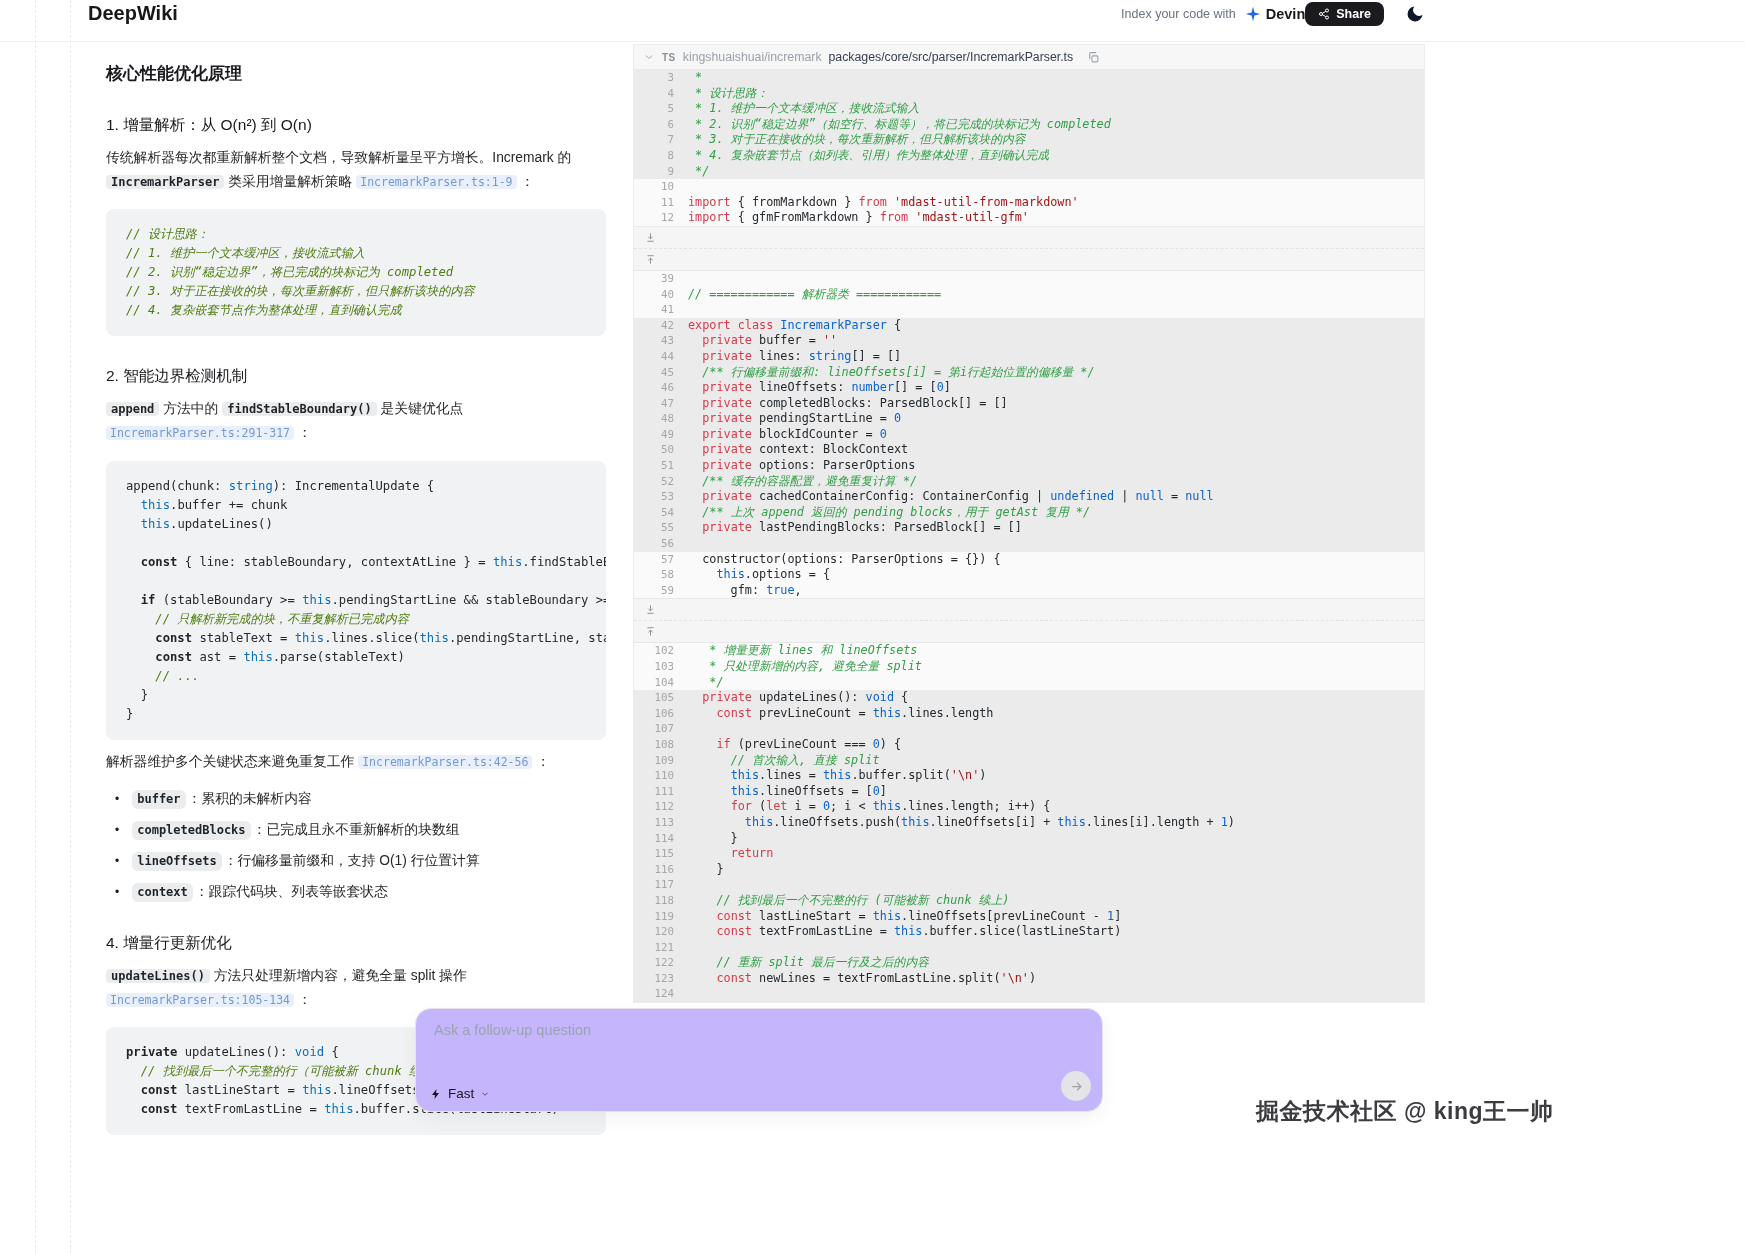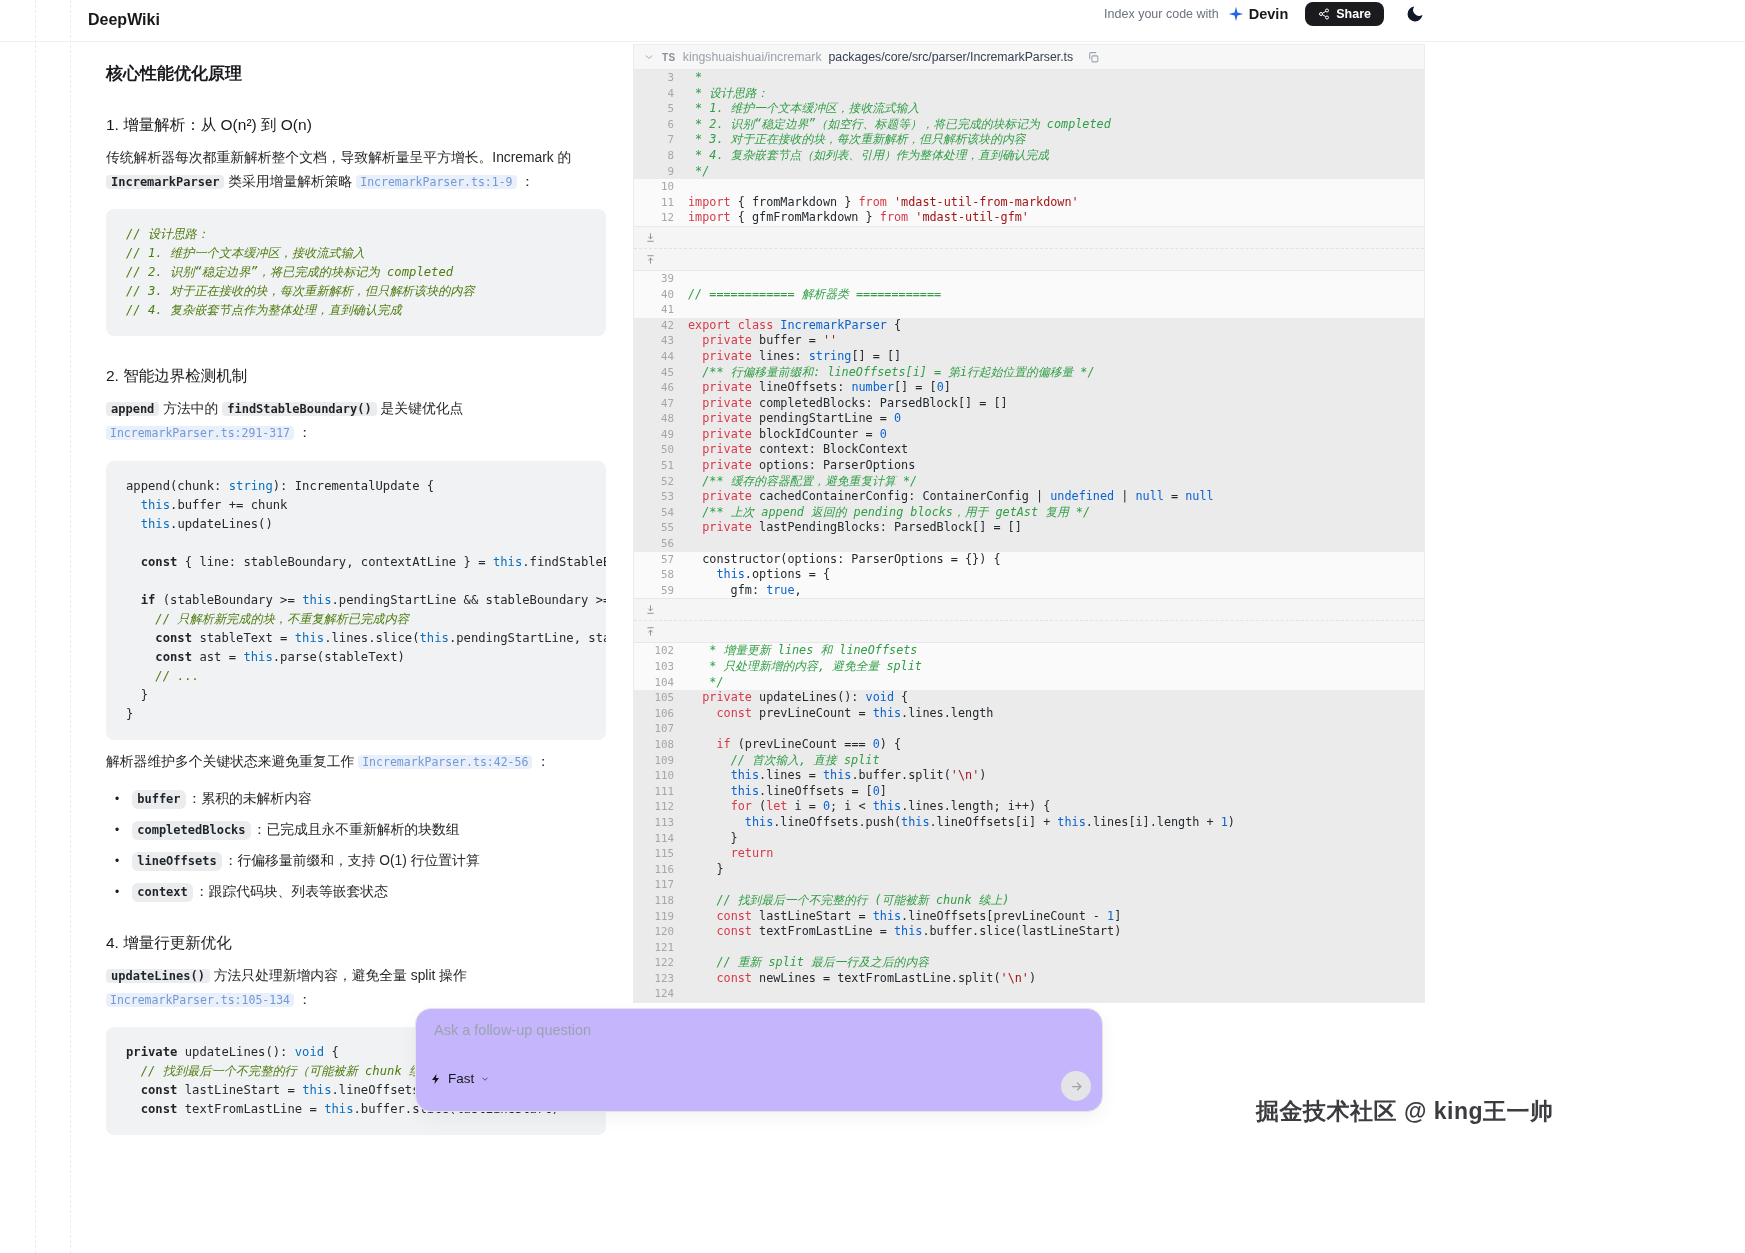--- a/index.html
+++ b/index.html
@@ -4,26 +4,26 @@
 <style>
   html,body{margin:0;padding:0;background:#fff;}
   .page{position:relative;width:1745px;height:1253px;overflow:hidden;background:#fff;
         font-family:"Liberation Sans","DejaVu Sans",sans-serif;color:#24292f;}
   .vline{position:absolute;top:0;bottom:0;width:0;border-left:1px dashed #ececec;}
   .v1{left:35px}.v2{left:70px}
 
   
   .hdr{position:absolute;top:0;left:0;right:0;height:42px;border-bottom:1px solid #f0f0f0;
        display:flex;justify-content:space-between;align-items:flex-start;box-sizing:border-box;padding:1px 0 0 88px;}
-  .brand{font-size:16px;font-weight:700;color:#18181b;padding-top:10px;cursor:pointer;}
+  .brand{font-size:20px;font-weight:700;color:#18181b;padding-top:1px;cursor:pointer;}
   .hright{display:flex;align-items:center;padding-top:1px;margin-right:320px;}
   .idx{font-size:12.5px;color:#6b7280;margin-right:9px;}
   .devin{display:flex;align-items:center;gap:5px;font-size:14.5px;font-weight:700;color:#18181b;cursor:pointer;}
   .share{display:flex;align-items:center;gap:6px;background:#1b1b1f;color:#fff;border:none;border-radius:8px;
-         padding:5px 13px;font-size:12.5px;font-weight:600;margin-left:17px;cursor:pointer;font-family:inherit;}
+         padding:5px 13px;font-size:12.5px;font-weight:600;cursor:pointer;font-family:inherit;}
   .moon{margin-left:21px;cursor:pointer;display:flex;align-items:center;}
 
   
   .doc{position:absolute;left:106px;top:42px;width:500px;}
   .doc h2{font-size:17px;font-weight:700;margin:20px 0 4px;color:#1a1a1e;}
   .doc h3{font-size:15.5px;font-weight:400;margin:30px 0 8px;color:#1a1a1e;}
   .para{font-size:13.8px;line-height:1.72;margin:10px 0 14px;color:#27272a;}
   .codeblock{background:#f1f2f3;border-radius:8px;padding:16px 20px;margin:16px 0 8px;
              font-family:"DejaVu Sans Mono","Liberation Mono",monospace;font-size:12.2px;line-height:19px;
              white-space:pre;overflow:hidden;}
@@ -59,21 +59,21 @@
   .sep{background:#f5f5f5;border-top:1px solid #e8e8e8;border-bottom:1px solid #e8e8e8;}
   .seprow{height:21px;display:flex;align-items:center;padding-left:11px;cursor:pointer;}
   .seprow + .seprow{border-top:1px dashed #e2e2e2;}
 
   
   .askbox{position:absolute;left:415px;top:1008px;width:688px;height:104px;background:#c4b5fd;
           border:1px solid #e4e4e7;border-radius:16px;box-shadow:0 6px 18px rgba(0,0,0,.05);box-sizing:border-box;}
   .ask-input{position:absolute;left:16px;top:12px;right:16px;background:transparent;border:none;outline:none;
              font-size:14.5px;color:#27272a;font-family:inherit;}
   .ask-input::placeholder{color:#9ca3af;}
-  .ask-bottom{position:absolute;left:14px;right:11px;bottom:10px;display:flex;align-items:flex-start;justify-content:space-between;}
+  .ask-bottom{position:absolute;left:14px;right:11px;bottom:10px;display:flex;align-items:flex-end;justify-content:space-between;}
   .model{display:flex;align-items:center;gap:6px;font-size:13.5px;font-weight:500;color:#18181b;cursor:pointer;}
   .send{width:30px;height:30px;border-radius:50%;background:#e4e4e7;border:none;display:flex;align-items:center;
         justify-content:center;cursor:pointer;}
 
   .watermark{position:absolute;left:1256px;top:1074px;font-size:23px;font-weight:700;color:#3b3b40;letter-spacing:.5px;margin-top:22px;}
 </style>
 </head>
 <body>
 
 <div class="page">

